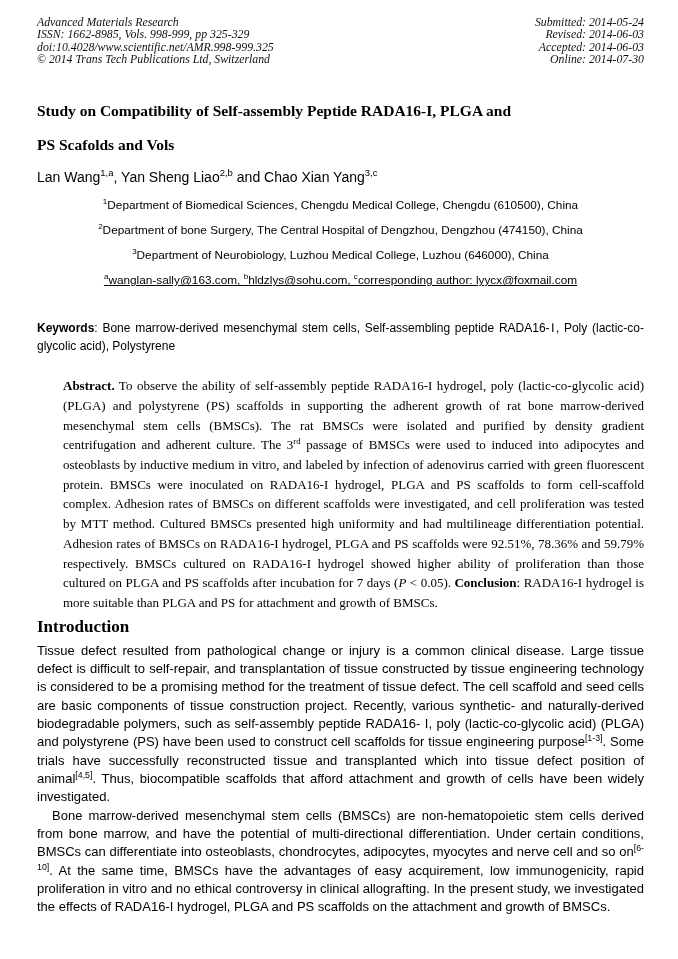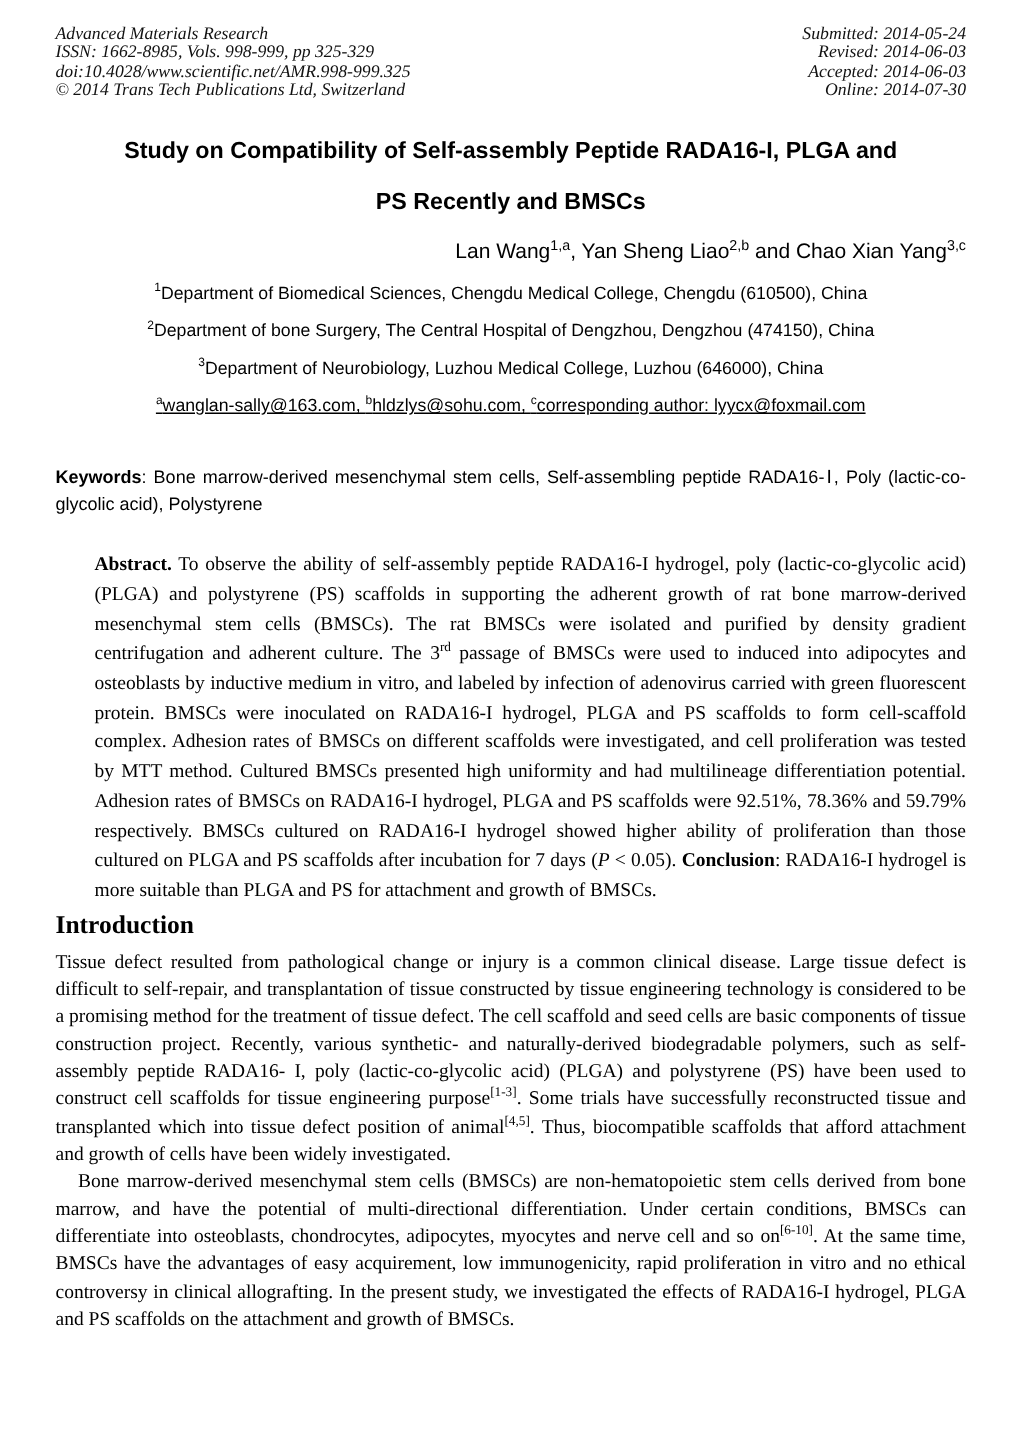--- a/index.html
+++ b/index.html
@@ -24,31 +24,30 @@
     justify-content: space-between;
     font-family: "Liberation Serif", serif;
     font-style: italic;
     font-size: 11.8px;
     line-height: 12.3px;
     color: #111;
   }
   .header-right { text-align: right; }
   
   .title {
-    text-align: center;
-    font-family: Liberation Sans, sans-serif;
+    font-family: Liberation Serif, serif;
     font-weight: bold;
     font-size: 15.5px;
     line-height: 18px;
-    margin-top: 27px;
+    margin-top: 37px;
   }
   .title-line2 { margin-top: 16px; }
   
   .authors {
-    text-align: right;
+    text-align: left;
     font-family: "Liberation Sans", sans-serif;
     font-size: 14px;
     margin-top: 15px;
   }
   
   .affiliations {
     margin-top: 13px;
     text-align: center;
     font-family: "Liberation Sans", sans-serif;
     font-size: 11.8px;
@@ -80,21 +79,21 @@
   }
   .section-heading {
     margin-top: 4px;
     font-family: "Liberation Serif", serif;
     font-weight: bold;
     font-size: 17px;
     line-height: 19px;
   }
   .body-para {
     margin: 0;
-    font-family: Liberation Serif, serif;
+    font-family: Liberation Sans, sans-serif;
     font-size: 13px;
     line-height: 18.35px;
     text-align: justify;
   }
   .body-para.first { margin-top: 6px; }
   .body-para.indented { text-indent: 15px; }
   b.inline-bold { font-weight: bold; }
   i.inline-italic { font-style: italic; }
 </style>
 </head>
@@ -112,21 +111,21 @@
     <div class="header-right">
       <div>Submitted: 2014-05-24</div>
       <div>Revised: 2014-06-03</div>
       <div>Accepted: 2014-06-03</div>
       <div>Online: 2014-07-30</div>
     </div>
   </div>
 
   <div class="title">
     <div class="title-line1">Study on Compatibility of Self-assembly Peptide RADA16-I, PLGA and</div>
-    <div class="title-line2">PS Recently and BMSCs</div>
+    <div class="title-line2">PS Scafolds and Vols</div>
   </div>
 
   <div class="authors"><span>Lan Wang</span><sup>1,a</sup><span>, </span><span>Yan Sheng Liao</span><sup>2,b</sup><span> and </span><span>Chao Xian Yang</span><sup>3,c</sup></div>
 
   <div class="affiliations">
     <div class="affiliation"><sup>1</sup><span>Department of Biomedical Sciences, Chengdu Medical College, Chengdu (610500), China</span></div>
     <div class="affiliation"><sup>2</sup><span>Department of bone Surgery, The Central Hospital of Dengzhou, Dengzhou (474150), China</span></div>
     <div class="affiliation"><sup>3</sup><span>Department of Neurobiology, Luzhou Medical College, Luzhou (646000), China</span></div>
     <div class="affiliation emails"><sup>a</sup><span>wanglan-sally@163.com, </span><sup>b</sup><span>hldzlys@sohu.com, </span><sup>c</sup><span>corresponding author: lyycx@foxmail.com</span></div>
   </div>

